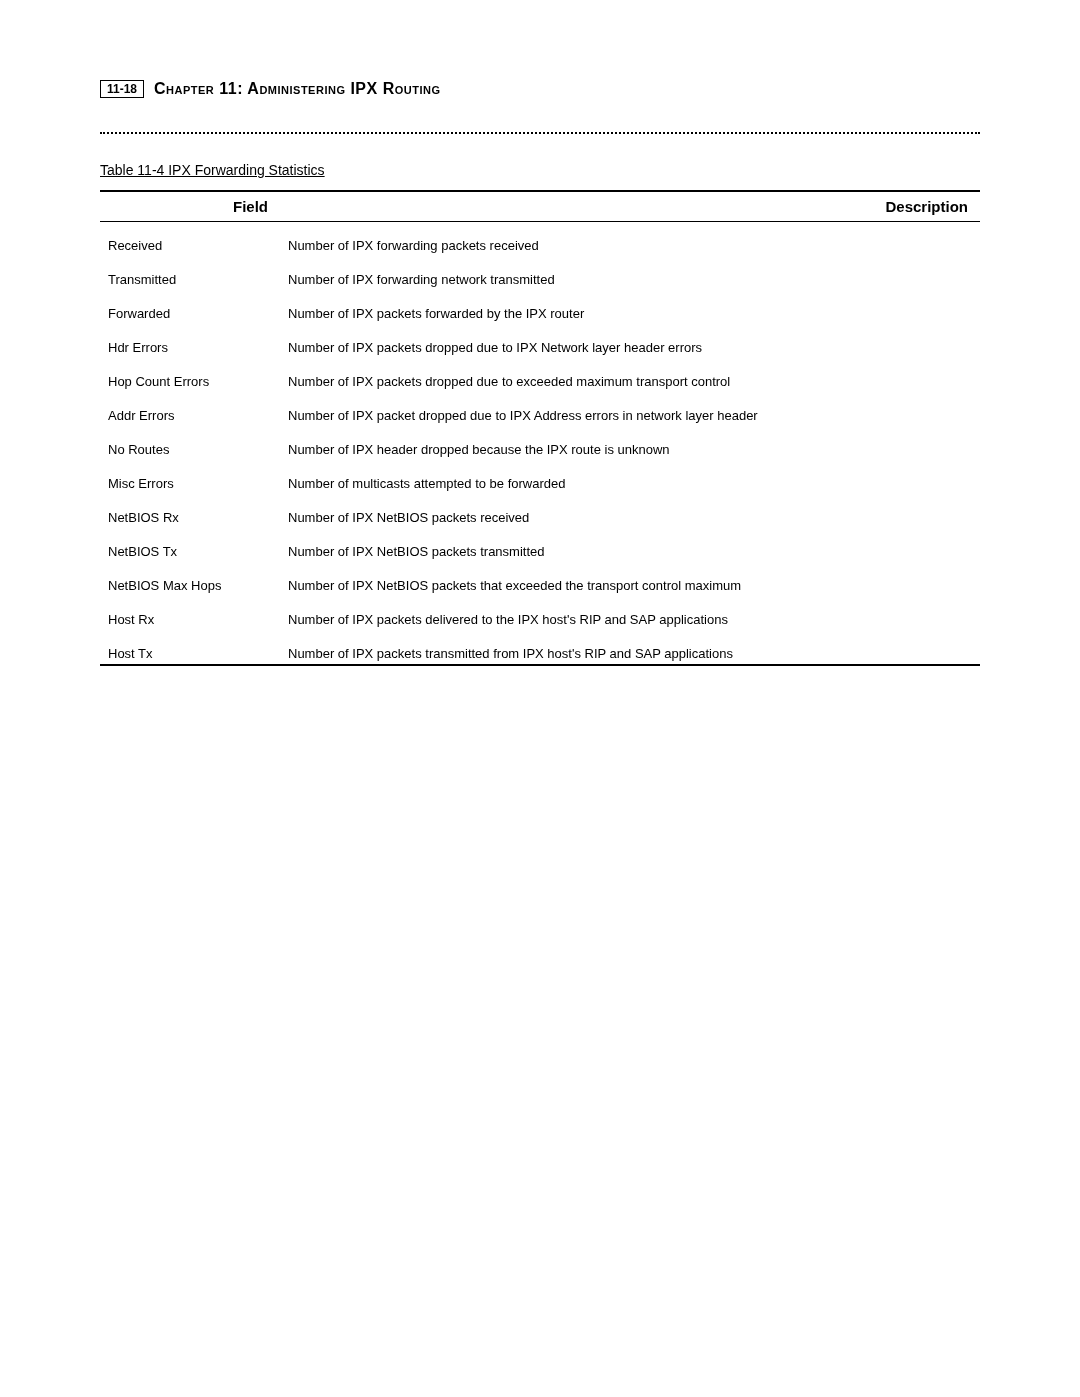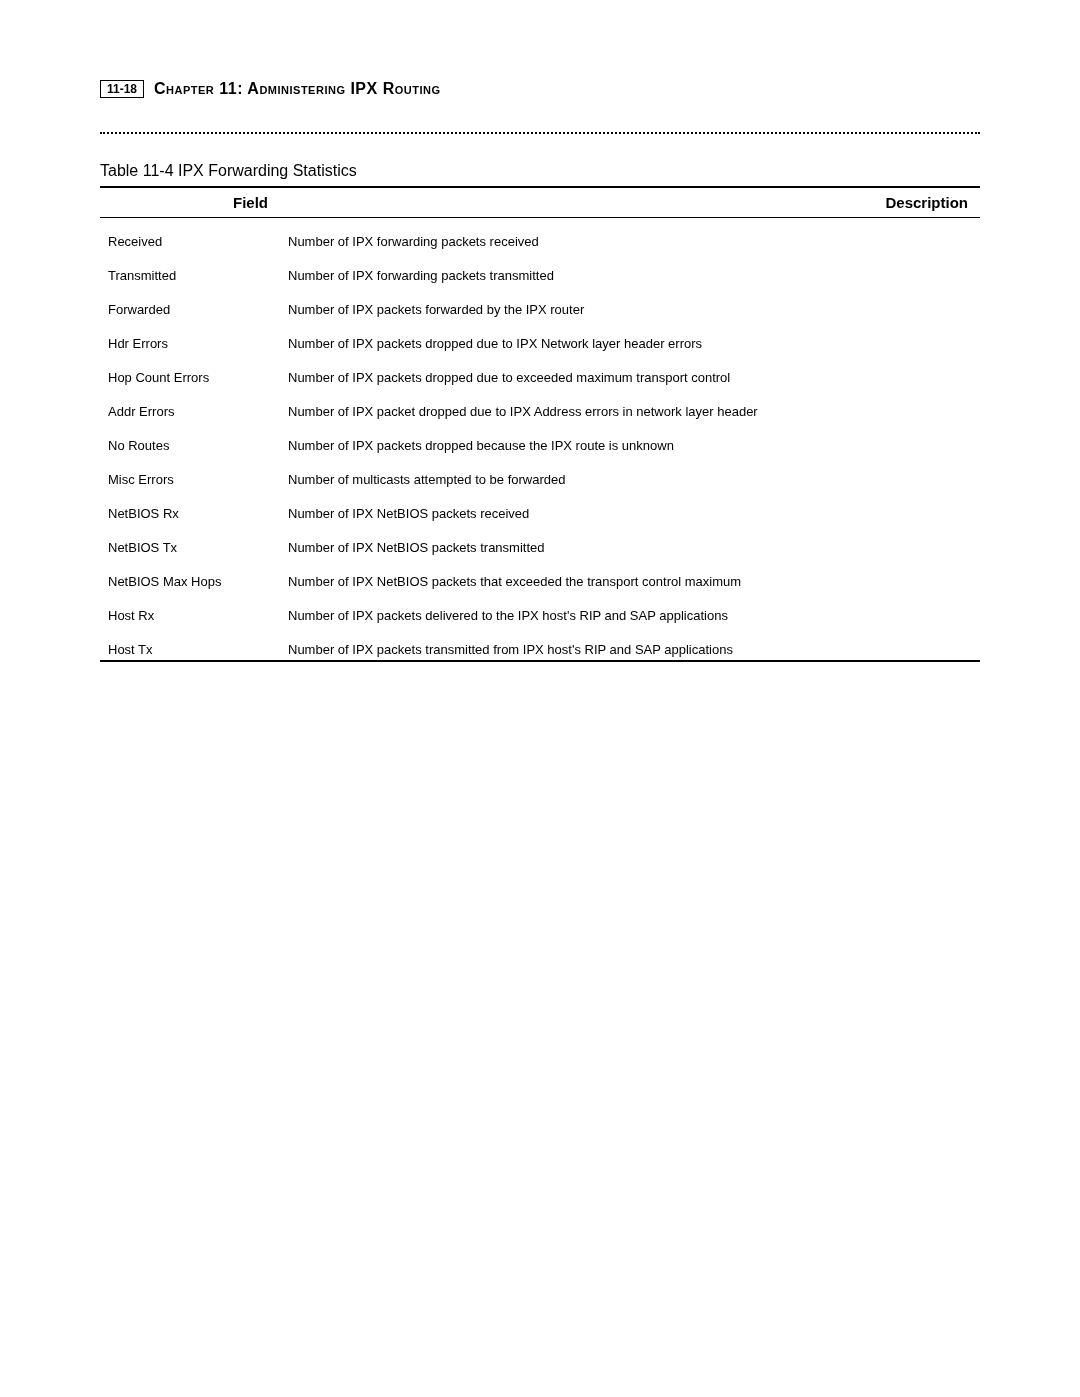--- a/index.html
+++ b/index.html
@@ -52,23 +52,24 @@
       font-weight: bold;
     }
 
     .dotted-rule {
       border: none;
       border-bottom: 2px dotted #000;
       margin-bottom: 28px;
     }
 
     .table-caption {
-      font-size: 16px;
-      margin-bottom: 6px;
+      font-size: 14px;
+      margin-bottom: 12px;
       font-family: Arial, sans-serif;
+      text-decoration: underline;
     }
 
     .data-table {
       width: 100%;
       border-collapse: collapse;
       border-top: 2px solid #000;
       border-bottom: 2px solid #000;
     }
 
     .data-table thead tr {
@@ -129,41 +130,41 @@
         <th>Description</th>
       </tr>
     </thead>
     <tbody id="table-body">
     <tr>
           <td>Received</td>
           <td>Number of IPX forwarding packets received</td>
         </tr>
         <tr>
           <td>Transmitted</td>
-          <td>Number of IPX forwarding packets transmitted</td>
+          <td>Number of IPX forwarding network transmitted</td>
         </tr>
         <tr>
           <td>Forwarded</td>
           <td>Number of IPX packets forwarded by the IPX router</td>
         </tr>
         <tr>
           <td>Hdr Errors</td>
           <td>Number of IPX packets dropped due to IPX Network layer header errors</td>
         </tr>
         <tr>
           <td>Hop Count Errors</td>
           <td>Number of IPX packets dropped due to exceeded maximum transport control</td>
         </tr>
         <tr>
           <td>Addr Errors</td>
           <td>Number of IPX packet dropped due to IPX Address errors in network layer header</td>
         </tr>
         <tr>
           <td>No Routes</td>
-          <td>Number of IPX packets dropped because the IPX route is unknown</td>
+          <td>Number of IPX header dropped because the IPX route is unknown</td>
         </tr>
         <tr>
           <td>Misc Errors</td>
           <td>Number of multicasts attempted to be forwarded</td>
         </tr>
         <tr>
           <td>NetBIOS Rx</td>
           <td>Number of IPX NetBIOS packets received</td>
         </tr>
         <tr>

